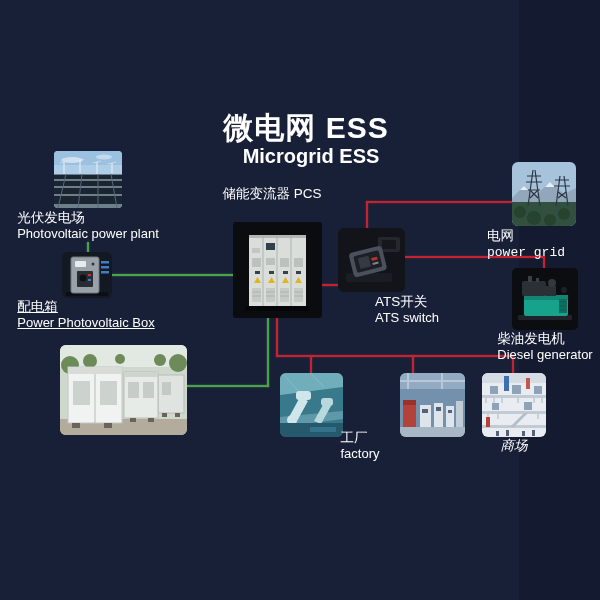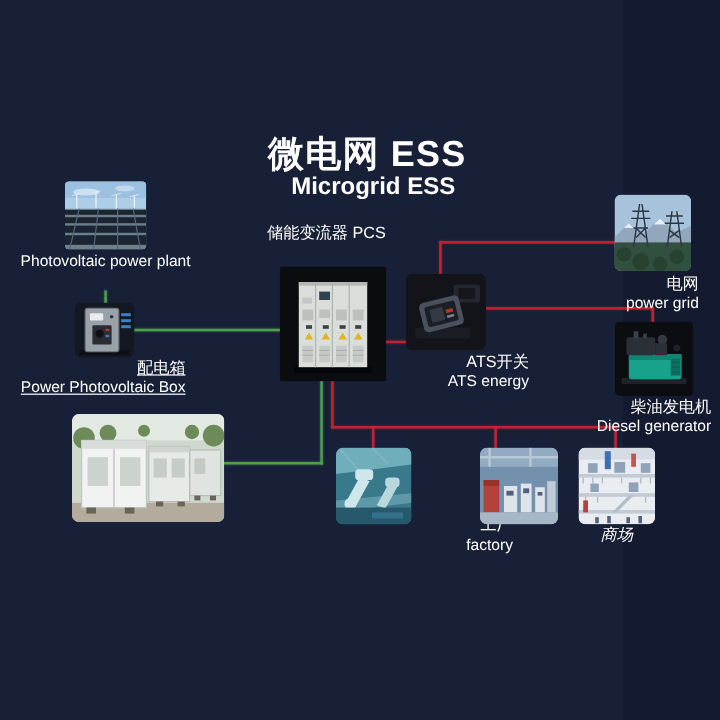--- a/index.html
+++ b/index.html
@@ -17,21 +17,21 @@
   .title-zh{
     position:absolute;left:306px;top:108px;transform:translateX(-50%);
     font-size:30px;font-weight:bold;letter-spacing:1px;white-space:nowrap;
   }
   .title-en{
     position:absolute;left:311px;top:145px;transform:translateX(-50%);
     font-size:20px;font-weight:bold;white-space:nowrap;
   }
   .label{
     position:absolute;transform:translateX(-50%);
-    text-align:right;white-space:nowrap;line-height:15.5px;font-size:13px;
+    text-align:left;white-space:nowrap;line-height:15.5px;font-size:13px;
   }
   .label .zh{font-size:13.5px;}
   .img{position:absolute;border-radius:5px;overflow:hidden;}
   .img svg{display:block;}
   .edge{position:absolute;}
   .edge.green{background:var(--green,#4aa34a);box-shadow:0 0 2px rgba(120,220,120,.45);}
   .edge.red{background:var(--red,#c8202e);box-shadow:0 0 2px rgba(255,90,90,.35);}
 
   
   .pv-img{left:54px;top:151px;width:68px;height:57px;border-radius:4px;}
@@ -44,23 +44,23 @@
   .factory-img{left:280px;top:373px;width:63px;height:64px;border-radius:6px;}
   .industrial-img{left:400px;top:373px;width:65px;height:64px;border-radius:6px;}
   .mall-img{left:482px;top:373px;width:64px;height:64px;border-radius:6px;}
 
   
   .pv-label{left:88px;top:210px;}
   .pdb-label{left:86px;top:299px;text-decoration:underline;}
   .bat-label{left:123px;top:438px;}
   .pcs-label{left:272px;top:186px;}
   .ats-label{left:371px;top:294px;margin-left:36px;}
-  .grid-label{left:552px;top:229px;}
+  .grid-label{left:526px;top:229px;font-family:Liberation Mono, monospace;}
   .diesel-label{left:545px;top:331px;}
-  .factory-label{left:360px;top:430px;margin-left:48px;}
+  .factory-label{left:360px;top:430px;}
   .mall-label{left:514px;top:438px;font-style:italic;}
 
   
   .e-g1{left:87px;top:242px;width:2px;height:11px;}
   .e-g2{left:112px;top:274px;width:122px;height:2px;}
   .e-g3v{left:267px;top:316px;width:2px;height:71px;}
   .e-g3h{left:186px;top:385px;width:83px;height:2px;}
   .e-r1{left:321px;top:284px;width:18px;height:2px;}
   .e-r2v{left:366px;top:201px;width:2px;height:28px;}
   .e-r2h{left:366px;top:201px;width:147px;height:2px;}
@@ -122,20 +122,21 @@
       </g>
       <g stroke="#56687a" stroke-width="1">
         <line x1="12" y1="23" x2="4" y2="57"></line>
           <line x1="28" y1="23" x2="24" y2="57"></line>
         <line x1="44" y1="23" x2="44" y2="57"></line>
           <line x1="57" y1="23" x2="63" y2="57"></line>
       </g>
     </svg>
   </div>
   <div class="label pv-label">
+    <div class="zh">光伏发电场</div>
     <div class="en">Photovoltaic power plant</div>
   </div>
 
   <div class="img pdb-img">
     <svg width="50" height="46" viewBox="0 0 50 46">
       <rect width="50" height="46" fill="#141823"></rect>
       <rect x="4" y="40" width="42" height="4" fill="#0c0f16"></rect>
       <rect x="9" y="5" width="28" height="36" rx="2" fill="#9aa1a9" stroke="#6f767e"></rect>
       <rect x="13" y="9" width="11" height="6" rx="1" fill="#e8ecef"></rect>
       <circle cx="31" cy="12" r="1.5" fill="#30343a"></circle>
@@ -254,21 +255,21 @@
         <rect x="13" y="21" width="34" height="25" rx="4" fill="#4a515c"></rect>
         <rect x="17" y="25" width="26" height="17" rx="2" fill="#1c1f25"></rect>
         <rect x="21" y="28" width="11" height="11" rx="1" fill="#343a44"></rect>
         <rect x="34" y="31" width="6" height="3" fill="#b23530"></rect>
         <rect x="34" y="36" width="6" height="2" fill="#7d838c"></rect>
       </g>
     </svg>
   </div>
   <div class="label ats-label">
     <div class="zh">ATS开关</div>
-    <div class="en">ATS energy</div>
+    <div class="en">ATS switch</div>
   </div>
 
   <div class="img grid-img">
     <svg width="64" height="64" viewBox="0 0 64 64">
       <rect width="64" height="64" fill="#a7c3dc"></rect>
       <polygon points="0,36 12,24 24,33 38,20 52,32 64,26 64,44 0,44" fill="#93a7bc"></polygon>
       <polygon points="12,24 16,28 8,28" fill="#e9eff5"></polygon>
       <polygon points="38,20 43,25 33,25" fill="#e9eff5"></polygon>
       <rect y="40" width="64" height="24" fill="#31503f"></rect>
       <g fill="#27422f">

